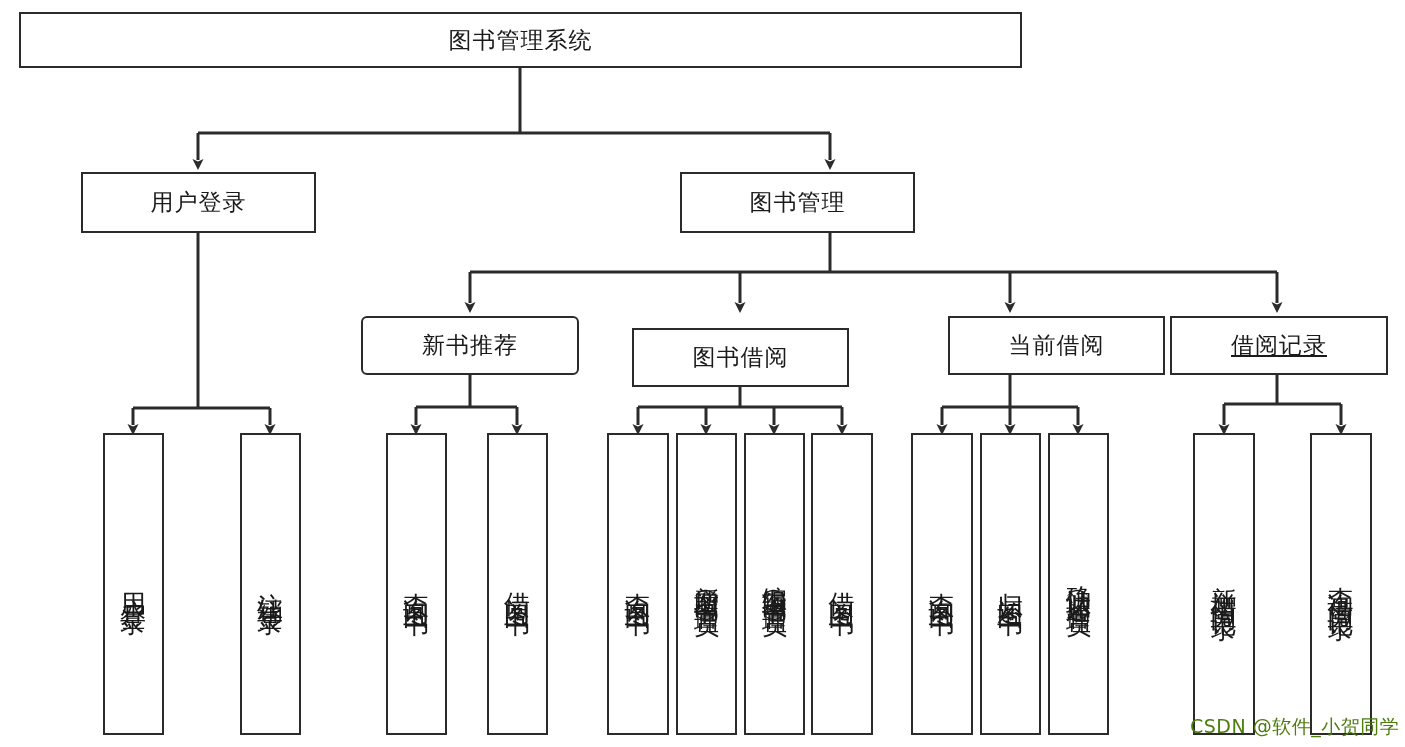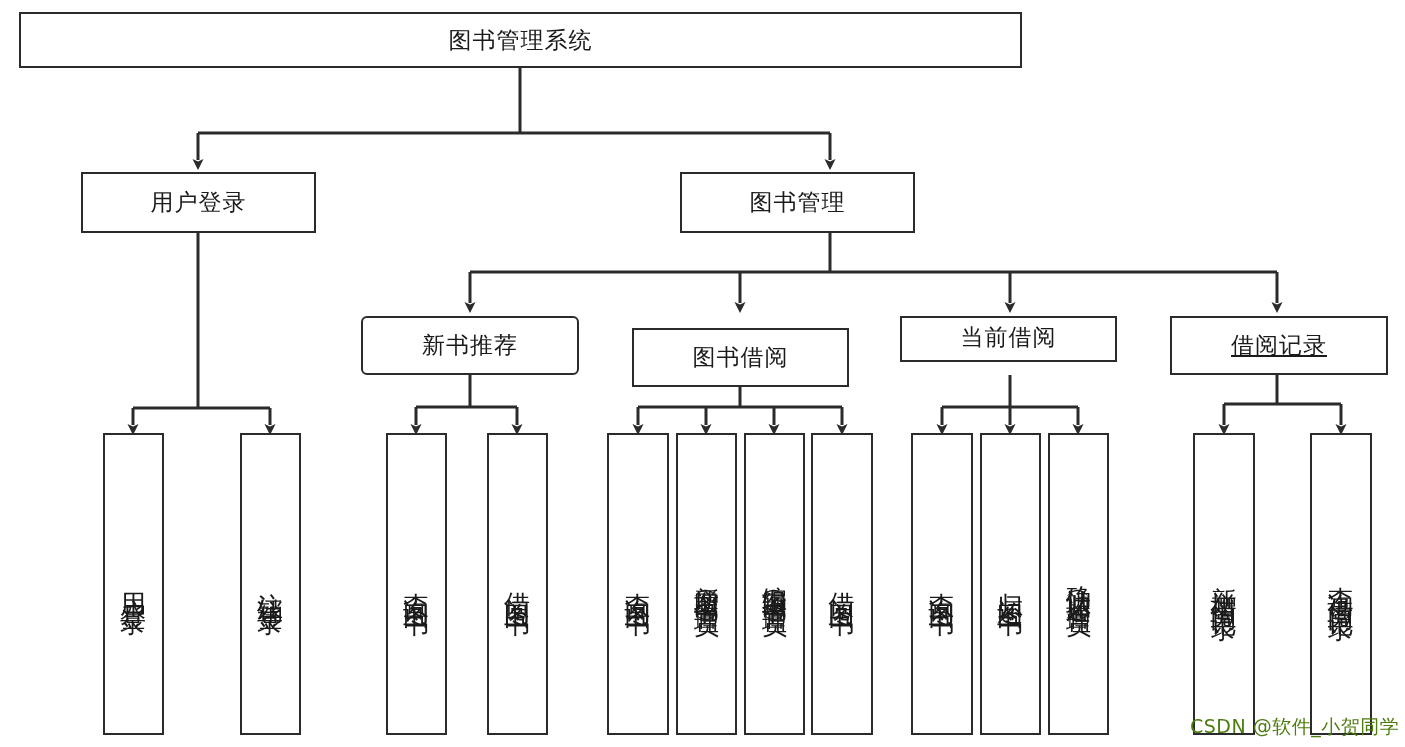--- a/index.html
+++ b/index.html
@@ -144,21 +144,21 @@
   <div class="node horiz" style="left:680px; top:172px; width:235px; height:61px;">
     <span class="node-label">图书管理</span>
   </div>
 
   <div class="node horiz" style="left:361px; top:316px; width:218px; height:59px;border-radius:6px;">
     <span class="node-label">新书推荐</span>
   </div>
   <div class="node horiz" style="left:632px; top:296px; width:217px; height:59px;margin-top:32px;">
     <span class="node-label">图书借阅</span>
   </div>
-  <div class="node horiz" style="left:900px; top:316px; width:217px; height:46px;font-family:Liberation Mono, monospace;">
+  <div class="node horiz" style="left:948px; top:316px; width:217px; height:59px;">
     <span class="node-label">当前借阅</span>
   </div>
   <div class="node horiz" style="left:1170px; top:316px; width:218px; height:59px;text-decoration:underline;">
     <span class="node-label">借阅记录</span>
   </div>
 
   <div class="node vert" style="left:103px; top:433px; width:61px; height:302px;">
     <span class="node-label">用户登录</span>
   </div>
   <div class="node vert" style="left:240px; top:433px; width:61px; height:302px;">

